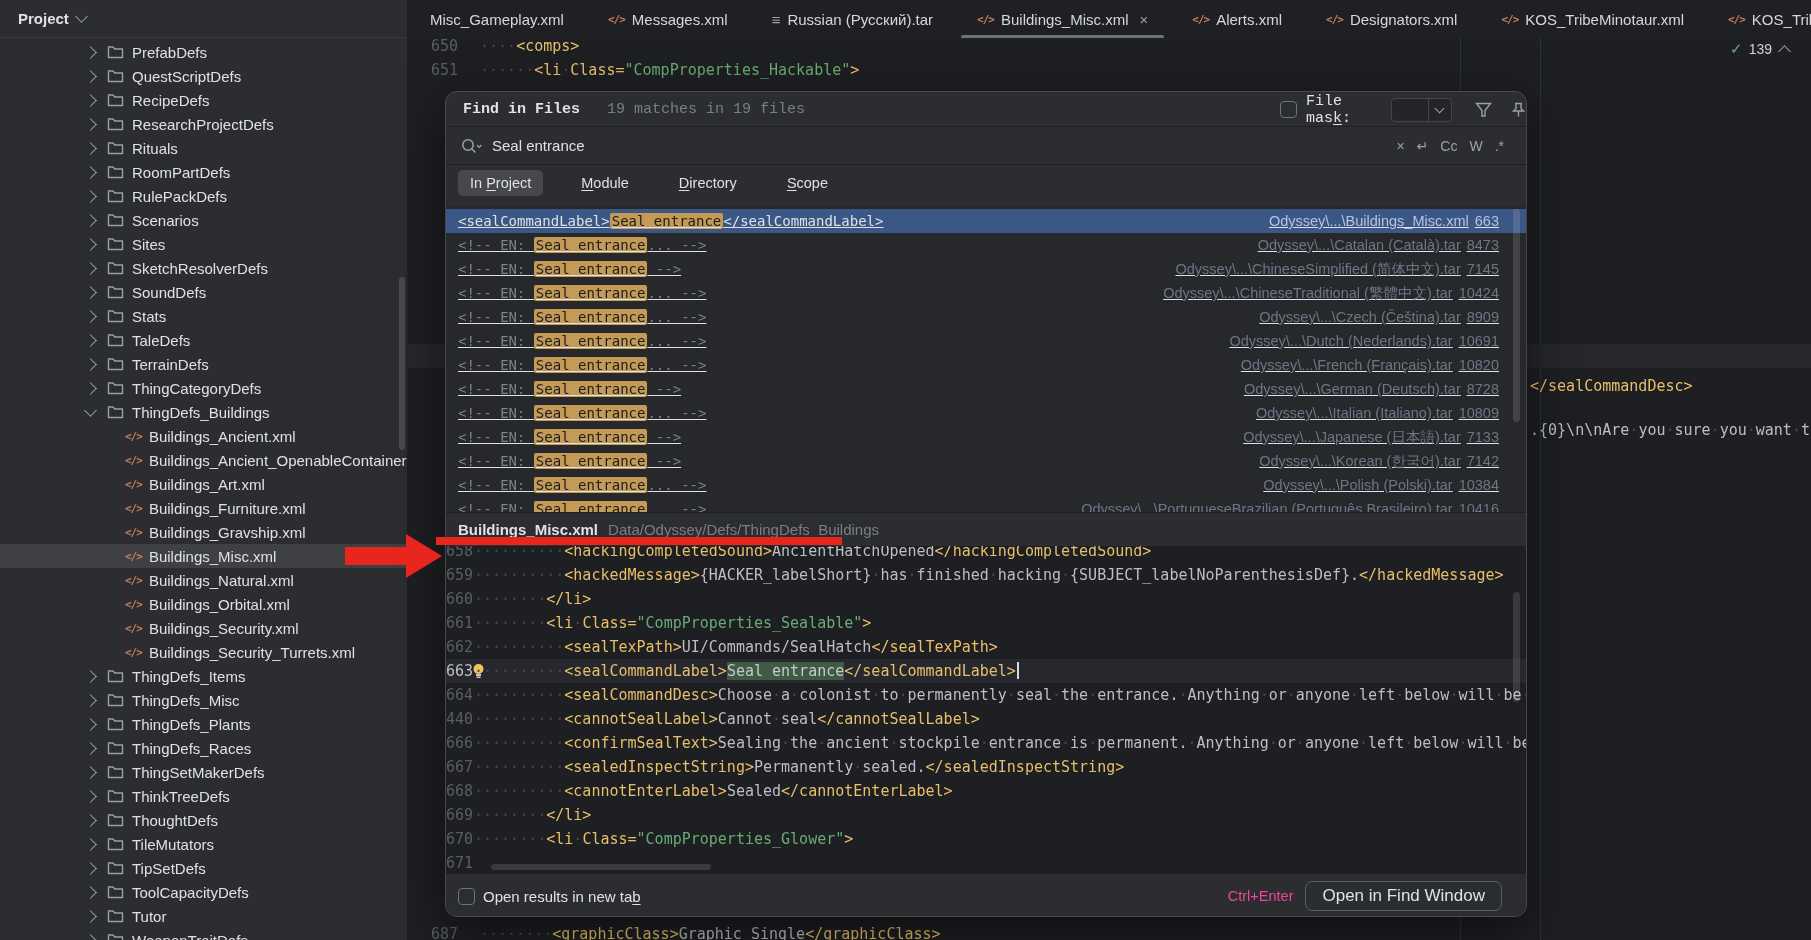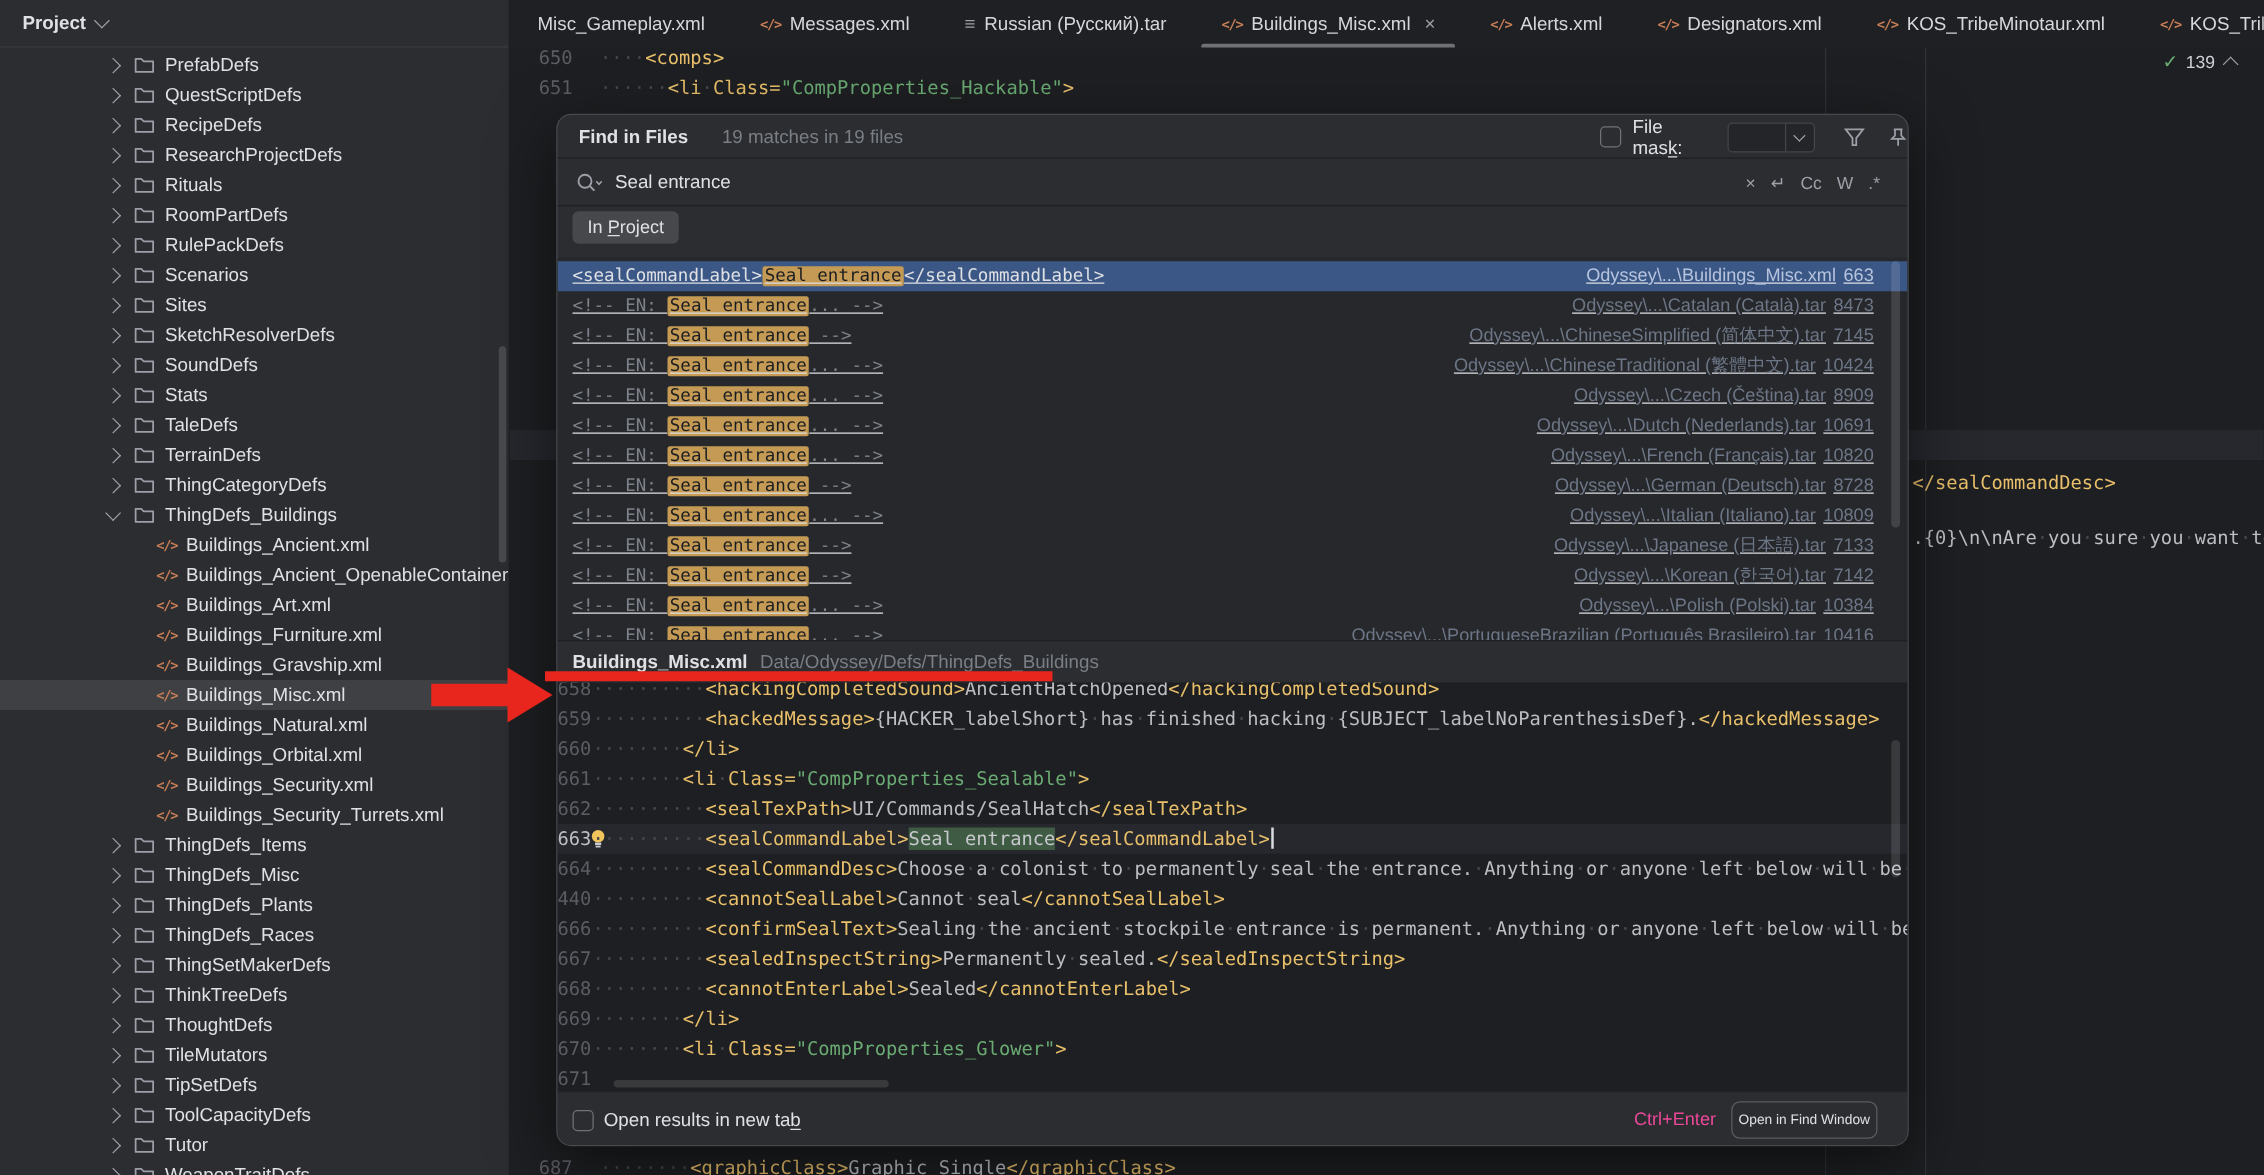--- a/index.html
+++ b/index.html
@@ -40,38 +40,38 @@
 
   .sg-tag { color:#e8bf6a; } .sg-str { color:#6aab73; } .sg-txt { color:#bcbec4; }
   .sg-cmt { color:#7d818a; } .sg-wht { color:#dfe1e5; }
   .sg-hl { background:#c49a54; color:#1b1d21; border-radius:2px; padding:0 2px; }
   .sg-selg { background:#3f5b43; color:#c6c8cc; }
   .ws { color:#45484d; }
   .caret-bar { display:inline-block; width:2px; height:17px; background:#d7dae0; vertical-align:-3px; margin-left:1px; }
 
   
   .dialog { position:absolute; left:445px; top:91px; width:1082px; height:826px; background:#2b2d30; border:1px solid #47494e; border-radius:12px; box-shadow:0 14px 50px rgba(0,0,0,.55); z-index:10; overflow:hidden; }
-  .dlg-header { position:absolute; left:0; top:0; width:100%; height:35px; display:flex; align-items:center; border-bottom:1px solid #1e1f22; }
+  .dlg-header { position:absolute; left:0; top:0; width:100%; height:35px; display:flex; align-items:center; border-bottom:1px solid #1e1f22;font-family:Liberation Mono, monospace; }
   .dlg-title { font-size:15px; font-weight:bold; margin-left:17px; }
   .dlg-matches { font-size:15px; color:#7a7e85; margin-left:27px; }
   .checkbox { width:17px; height:17px; border:1.6px solid #6f7276; border-radius:4px; display:inline-block; flex:none; }
   .filemask-wrap { position:absolute; left:834px; top:0; height:35px; display:flex; align-items:center; gap:9px; font-size:15px; }
   .combo { width:71px; height:24px; background:#232529; border:1px solid #43454a; border-radius:4px; display:flex; align-items:center; }
   .combo .cdiv { margin-left:auto; width:1px; height:22px; background:#43454a; }
   .combo .chev { margin:0 8px 0 7px; width:7px; height:7px; margin-top:-3px; }
   .hdr-ico { color:#9da0a8; }
   .mnem { text-decoration:underline; text-underline-offset:2px; }
 
   .search-row { position:absolute; left:0; top:35px; width:100%; height:38px; border-bottom:1px solid #1e1f22; display:flex; align-items:center; }
   .search-input { background:transparent; border:none; outline:none; color:#dfe1e5; font-size:15px; font-family:"Liberation Sans",sans-serif; flex:1; margin-left:10px; }
   .search-icons { display:flex; align-items:center; gap:12px; margin-right:22px; color:#9da0a8; font-size:14px; }
   .search-icons .sic { cursor:default; }
   .sic-regex,.sic-cc,.sic-w { font-size:14px; letter-spacing:0; }
 
-  .scope-row { position:absolute; left:12px; top:77px; height:28px; display:flex; align-items:center; gap:26px; font-size:14.5px;flex-direction:column; }
+  .scope-row { position:absolute; left:12px; top:77px; height:28px; display:flex; align-items:center; gap:26px; font-size:14.5px; }
   .scope-chip { padding:5px 12px; border-radius:5px; }
   .scope-chip.sel { background:#46484b; }
 
   .results { position:absolute; left:0; top:114px; width:100%; height:306px; background:#26282b; overflow:hidden; }
   .res-row { position:absolute; left:0; width:100%; height:24px; line-height:24px; display:flex; align-items:center; font-family:"DejaVu Sans Mono",monospace; font-size:14px; white-space:pre;text-decoration:underline; }
   .res-row .left { margin-left:12px; }
   .res-row .right { margin-left:auto; margin-right:27px; font-family:"Liberation Sans",sans-serif; font-size:14.5px; color:#6d7686; display:flex; gap:6px; }
   .res-row.selected { background:#3b5786; }
   .res-row.selected .right { color:#b6c4de; }
   .res-thumb { position:absolute; left:1067px; top:117px; width:7px; height:213px; background:rgba(255,255,255,.13); border-radius:4px; }
@@ -86,21 +86,21 @@
   .pv-num { position:absolute; left:0; width:24px; text-align:right; color:#5a5d63; }
   .pv-row.current .pv-num { color:#bcbec4; }
   .pv-code { position:absolute; left:28px; }
   .pv-thumb-v { position:absolute; left:1067px; top:500px; width:7px; height:110px; background:rgba(255,255,255,.12); border-radius:4px; }
   .pv-thumb-h { position:absolute; left:45px; top:772px; width:220px; height:6px; background:rgba(255,255,255,.12); border-radius:3px; }
 
   .dlg-footer { position:absolute; left:0; top:781px; width:100%; height:45px; background:#2b2d30; border-top:1px solid #1e1f22; display:flex; align-items:center; border-radius:0 0 12px 12px; }
   .dlg-footer .cb-label { font-size:15px; margin-left:8px; }
   .dlg-footer .checkbox { margin-left:12px; }
   .shortcut { margin-left:auto; color:#ec4899; font-size:14.5px; }
-  .find-btn { margin:0 24px 0 12px; height:30px; padding:0 5px; display:flex; align-items:center; border:1px solid #5a5d61; border-radius:7px; font-size:11px; color:#dfe1e5; background:#2b2d30; }
+  .find-btn { margin:0 24px 0 12px; height:30px; padding:0 16px; display:flex; align-items:center; border:1px solid #5a5d61; border-radius:7px; font-size:17px; color:#dfe1e5; background:#2b2d30; }
 
   
   .anno { position:absolute; z-index:20; }
   .arrow-body { left:345px; top:547px; width:63px; height:18px; background:#e8261d; }
   .arrow-head { left:406px; top:534px; width:0; height:0; border-top:22px solid transparent; border-bottom:22px solid transparent; border-left:36px solid #e8261d; }
   .red-underline { left:436px; top:537px; width:406px; height:8px; background:#e8261d; }
 
   svg { display:block; }
 </style>
 </head>

